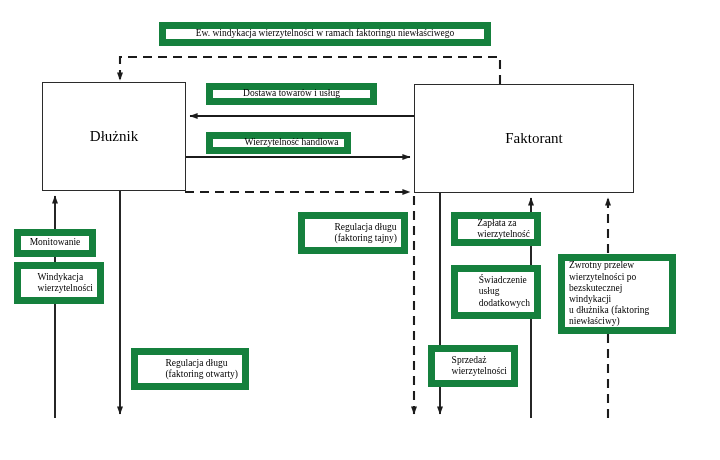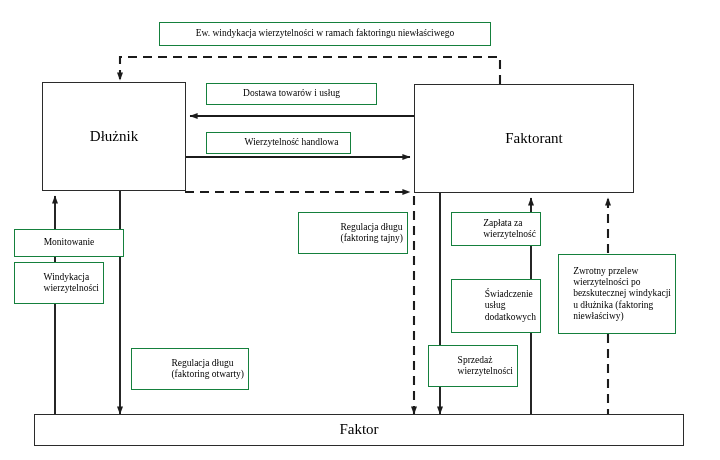--- a/index.html
+++ b/index.html
@@ -1,19 +1,19 @@
 <!DOCTYPE html>
 <html><head>
 <meta charset="utf-8">
 <style>
   html,body{margin:0;padding:0;background:#ffffff;}
   body{font-family:"Liberation Serif", serif;color:#000;}
   #canvas{position:relative;width:720px;height:460px;background:#fff;overflow:hidden;}
   svg#wires{position:absolute;left:0;top:0;width:720px;height:460px;}
-  .node{position:absolute;box-sizing:border-box;background:#fff;border:1px solid #15803d;
+  .node{position:absolute;box-sizing:border-box;background:#fff;border:7px solid #15803d;
         display:flex;align-items:center;justify-content:center;text-align:center;
         line-height:1.18;}
   .actor{border:1px solid #2b2b2b;font-size:15px;text-align:right;}
   .lbl{font-size:9.5px;padding:2px 4px;}
   .lbl.left{justify-content:flex-end;text-align:left;}
   .bar{font-size:15px;}
 </style>
 </head>
 <body>
 
@@ -58,37 +58,34 @@
   </svg>
 
   <div class="node actor" style="left:42px;top:82px;width:144px;height:109px;">
     <span>Dłużnik</span>
   </div>
 
   <div class="node actor" style="left:414px;top:84px;width:220px;height:109px;padding-left:20px;">
     <span>Faktorant</span>
   </div>
 
-  <div class="node actor bar" style="left:34px;top:414px;width:650px;height:32px;">
-    <span>Faktor</span>
-  </div>
 
   <div class="node lbl" style="left:159px;top:22px;width:332px;height:24px;">
     <span>Ew. windykacja wierzytelności w ramach faktoringu niewłaściwego</span>
   </div>
 
   <div class="node lbl" style="left:206px;top:83px;width:171px;height:22px;">
     <span>Dostawa towarów i usług</span>
   </div>
 
   <div class="node lbl" style="left:206px;top:132px;width:145px;height:22px;padding-left:30px;">
     <span>Wierzytelność handlowa</span>
   </div>
 
-  <div class="node lbl" style="left:14px;top:229px;width:110px;height:28px;justify-content:center;">
+  <div class="node lbl" style="left:14px;top:229px;width:82px;height:28px;justify-content:center;">
     <span>Monitowanie</span>
   </div>
 
   <div class="node lbl left" style="left:14px;top:262px;width:90px;height:42px;">
     <div>
       <div>Windykacja</div>
       <div>wierzytelności</div>
     </div>
   </div>
 
@@ -106,21 +103,21 @@
     </div>
   </div>
 
   <div class="node lbl left" style="left:451px;top:212px;width:90px;height:34px;">
     <div>
       <div>Zapłata za</div>
       <div>wierzytelność</div>
     </div>
   </div>
 
-  <div class="node lbl left" style="left:451px;top:265px;width:90px;height:54px;margin-top:14px;">
+  <div class="node lbl left" style="left:451px;top:265px;width:90px;height:54px;">
     <div>
       <div>Świadczenie</div>
       <div>usług</div>
       <div>dodatkowych</div>
     </div>
   </div>
 
   <div class="node lbl left" style="left:428px;top:345px;width:90px;height:42px;">
     <div>
       <div>Sprzedaż</div>

